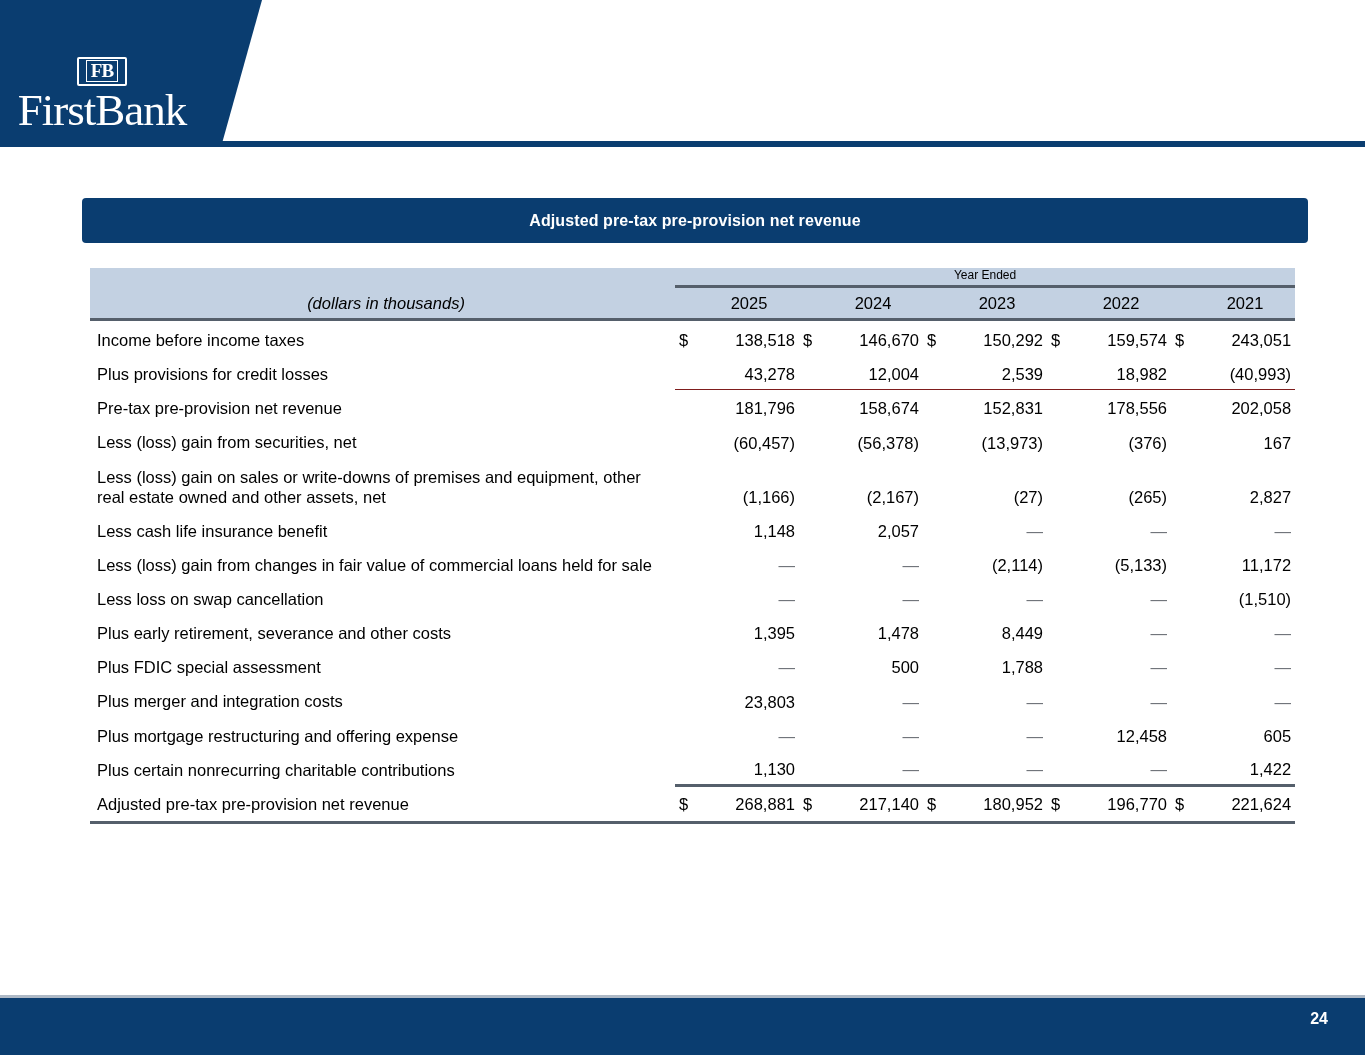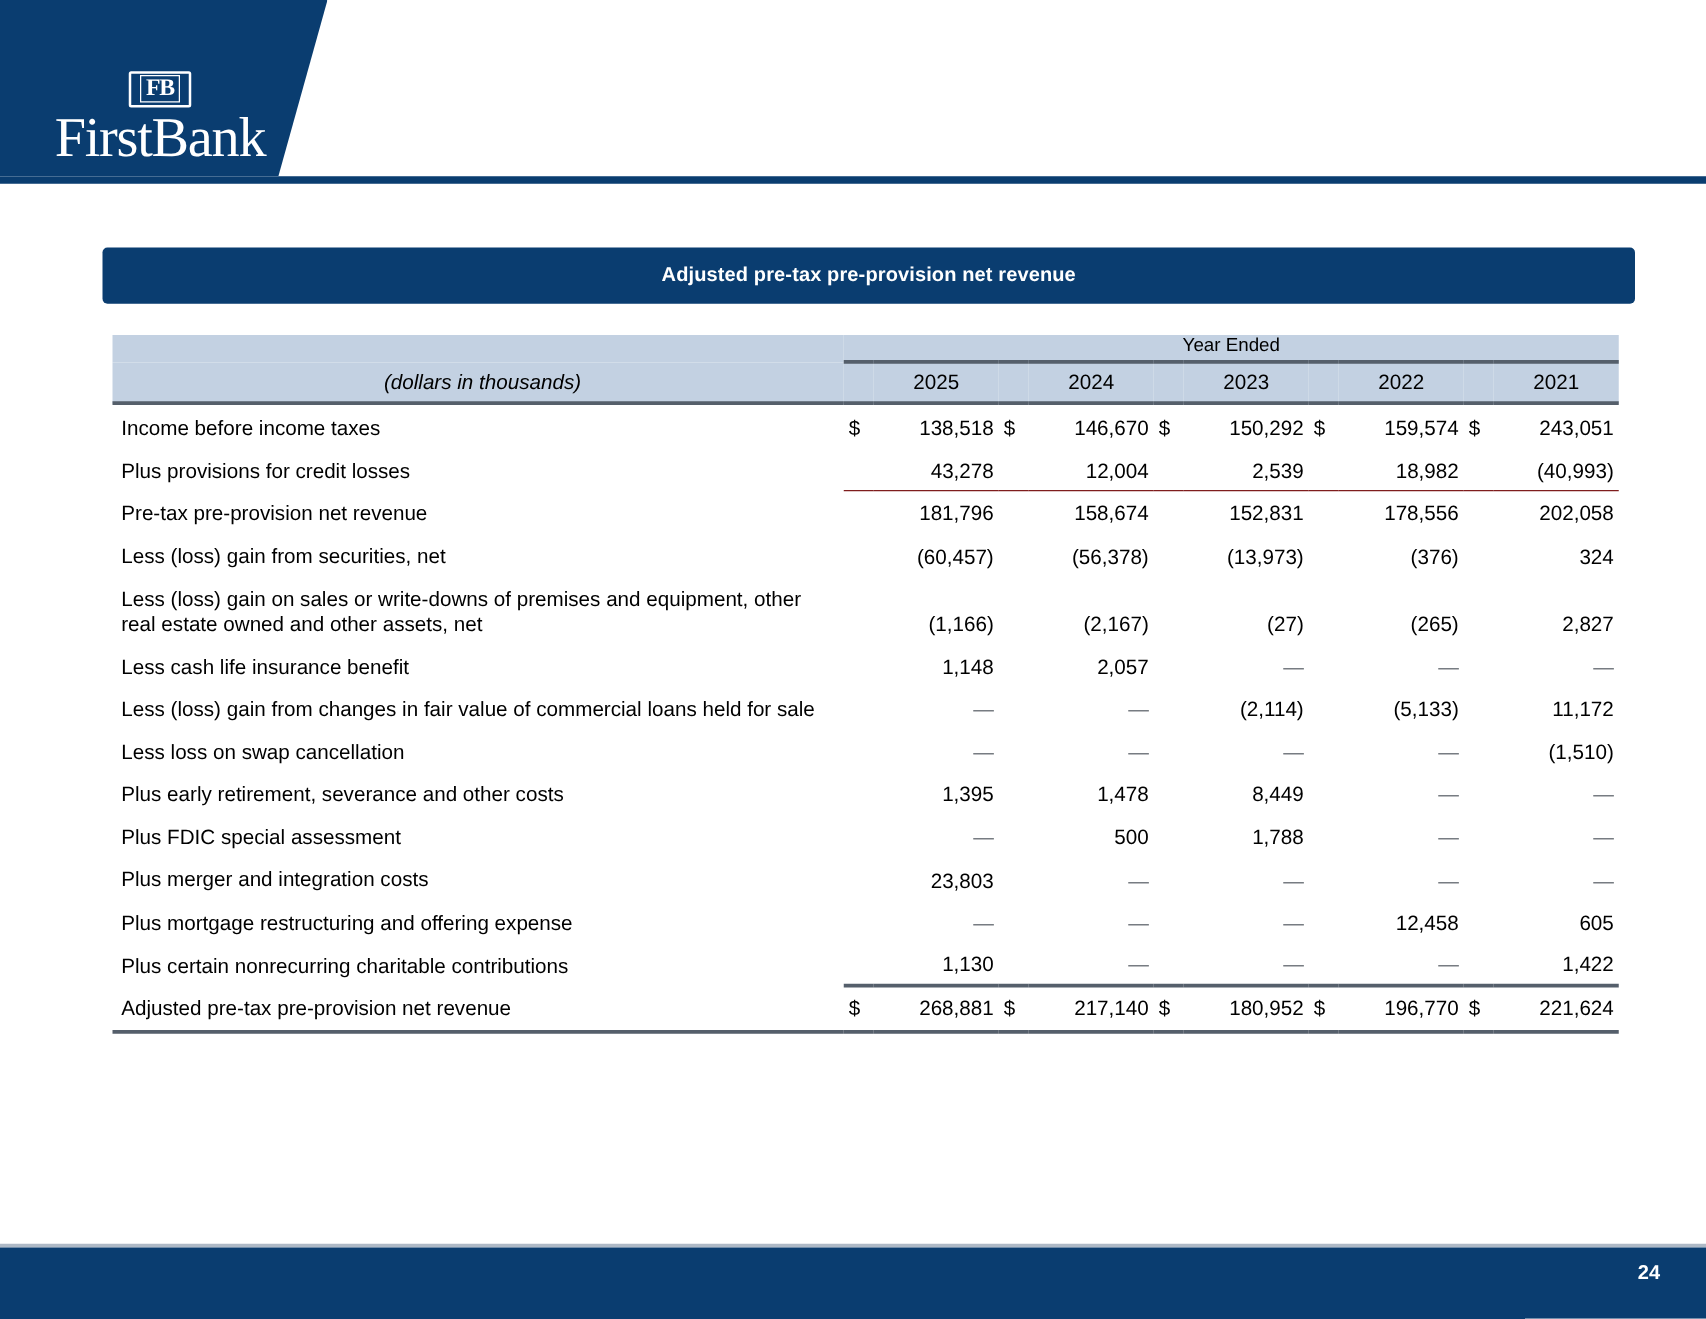--- a/index.html
+++ b/index.html
@@ -27,21 +27,21 @@
     position: absolute;
     top: 0; left: 0;
     width: 262px;
     height: 141px;
     background: #0a3d70;
     clip-path: polygon(0 0, 100% 0, 85% 100%, 0 100%);
   }
   .logo-wrap {
     position: absolute;
     top: 57px;
-    left: 32px;
+    left: 6px;
     width: 192px;
     text-align: center;
     line-height: 1;
   }
   .logo-mark {
     display: inline-block;
     border: 2px solid #ffffff;
     border-radius: 2px;
     padding: 1px 7px 2px 7px;
     margin-bottom: 2px;
@@ -124,21 +124,21 @@
   
   col.c-label { width: 585px; }
   col.c-cur   { width: 24px;  }
   col.c-val   { width: 100px; }
 
   .hdr-band { background: #c3d1e2; }
 
   .yearended {
     text-align: center;
     font-weight: bold;
-    font-size: 15px;
+    font-size: 12px;
     padding-bottom: 3px !important;
     border-bottom: 3px solid #555f6b;
   }
   .dollars-note {
     font-style: italic;
     font-weight: bold;
     font-size: 16.5px;
     padding: 6px 0 5px 7px !important;
     white-space: nowrap;
   }
@@ -321,21 +321,21 @@
           <td class="lbl indent1">Less (loss) gain from securities, net</td>
           <td class="cur"></td>
           <td class="val">(60,457)</td>
           <td class="cur"></td>
           <td class="val">(56,378)</td>
           <td class="cur"></td>
           <td class="val">(13,973)</td>
           <td class="cur"></td>
           <td class="val">(376)</td>
           <td class="cur"></td>
-          <td class="val">324</td>
+          <td class="val">167</td>
         </tr>
         <tr>
           <td class="lbl wrap hang">Less (loss) gain on sales or write-downs of premises and equipment, other real estate owned and other assets, net</td>
           <td class="cur"></td>
           <td class="val">(1,166)</td>
           <td class="cur"></td>
           <td class="val">(2,167)</td>
           <td class="cur"></td>
           <td class="val">(27)</td>
           <td class="cur"></td>

